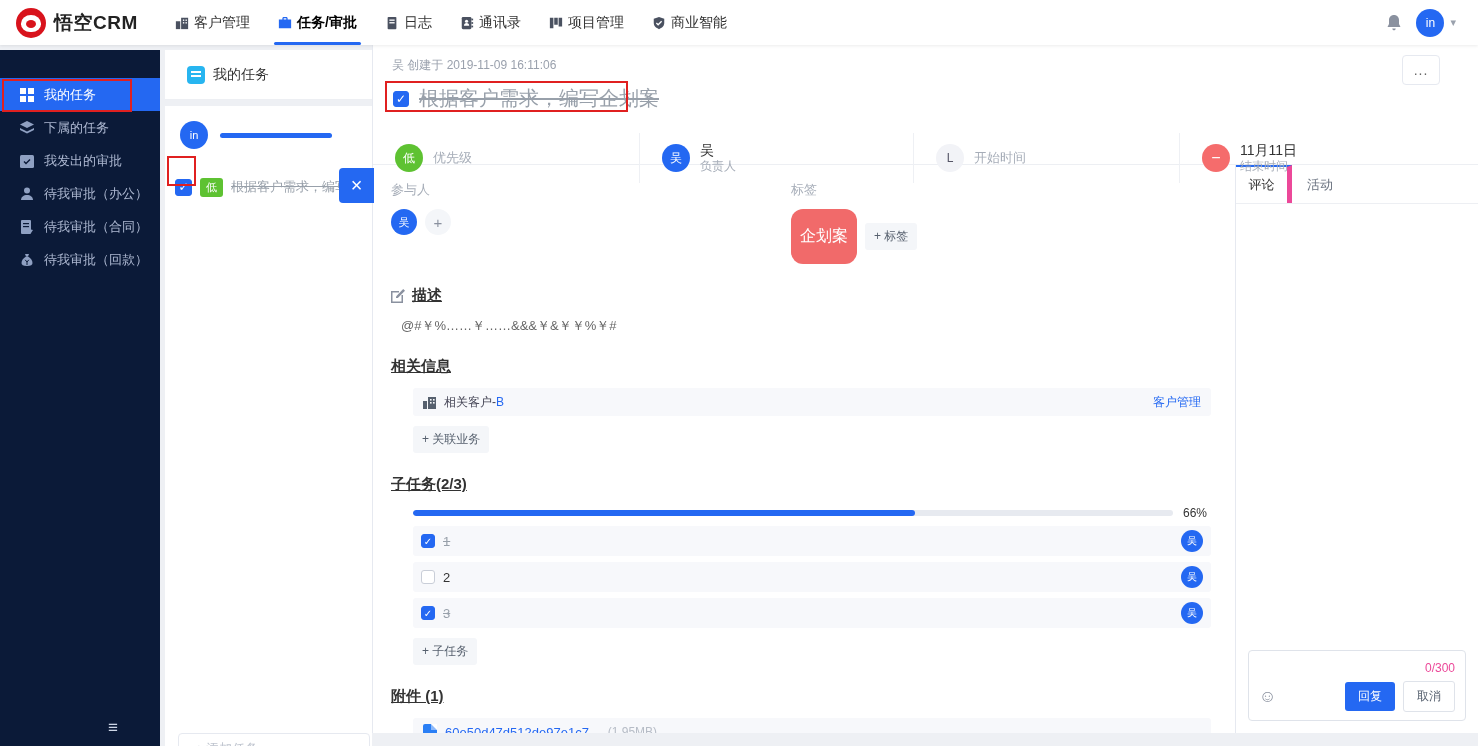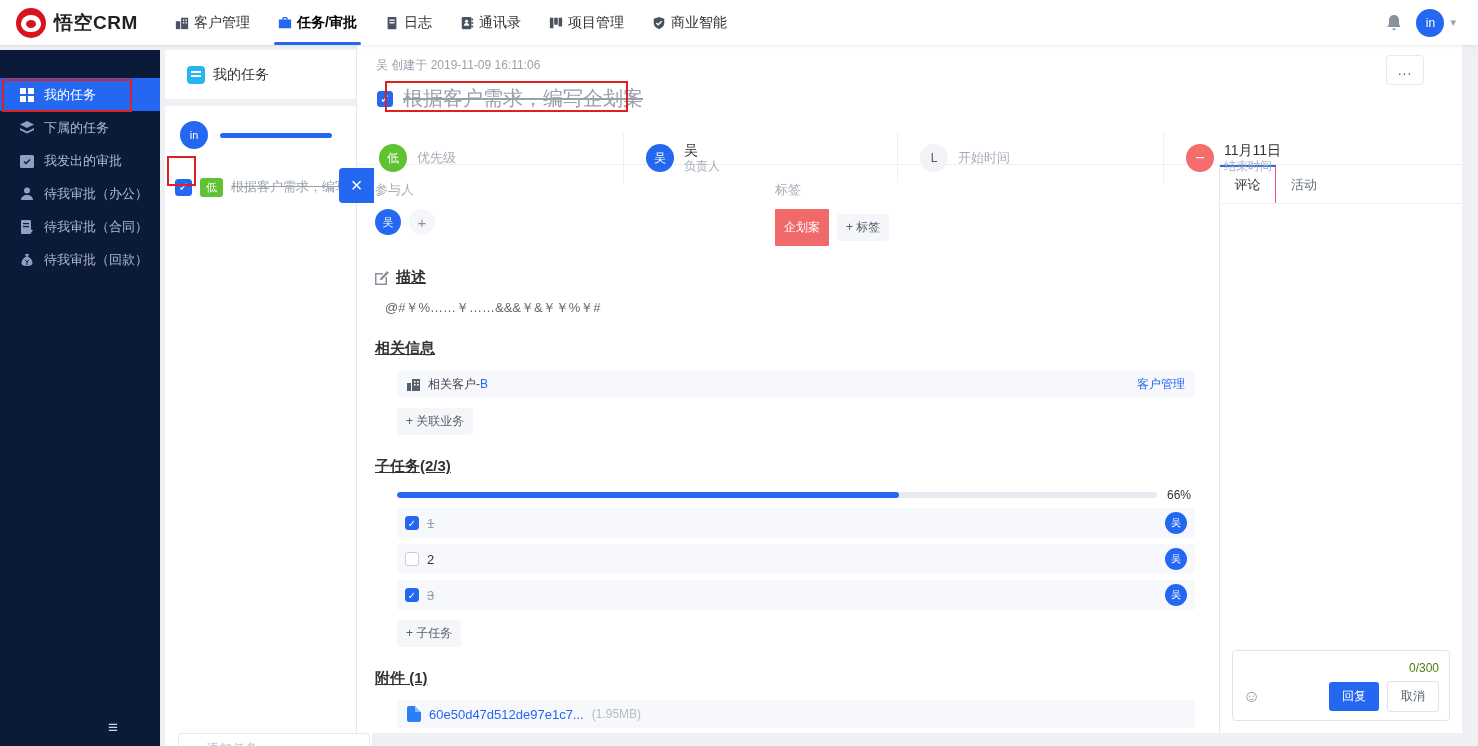--- a/index.html
+++ b/index.html
@@ -44,21 +44,21 @@
   .avatar.list-av { width:28px; height:28px; font-size:11px; position:absolute; left:15px; top:15px; }
   .blue-line { position:absolute; left:55px; top:27px; width:112px; height:5px; border-radius:3px; background:#2468f2; }
   .task-row { position:absolute; left:0; top:58px; right:0; height:46px; display:flex; align-items:center; padding-left:10px; gap:8px; }
   .cbx { width:17px; height:17px; border-radius:3px; border:1px solid #c9ced8; background:#fff; color:#fff; font-size:12px; display:flex; align-items:center; justify-content:center; flex:0 0 auto; cursor:pointer; }
   .cbx.checked { background:#2468f2; border-color:#2468f2; }
   .pri-badge { background:#5ec232; color:#fff; font-size:11px; border-radius:3px; padding:2px 6px; flex:0 0 auto; }
   .task-text { font-size:13px; color:#98a0aa; text-decoration:line-through; white-space:nowrap; overflow:hidden; }
   .add-task { position:absolute; left:13px; bottom:14px; width:192px; height:31px; border:1px solid #e6e9f0; border-radius:4px; background:#fff; display:flex; align-items:center; padding-left:16px; font-size:13px; color:#bfc5cf; cursor:pointer; }
 
   
-  .sheet { position:absolute; left:356px; top:45px; width:1106px; height:688px; background:#fff; border-left:1px solid #e6e9f0; z-index:20; display:flex; flex-direction:column; }
+  .sheet { position:absolute; left:372px; top:45px; width:1106px; height:688px; background:#fff; border-left:1px solid #e6e9f0; z-index:20; display:flex; flex-direction:column; }
   .sheet-header { height:120px; border-bottom:1px solid #edeff3; position:relative; flex:0 0 auto; }
   .created-line { position:absolute; left:19px; top:12px; font-size:12px; color:#9aa1ad; }
   .more-btn { position:absolute; right:38px; top:10px; width:38px; height:30px; border:1px solid #e6e9f0; border-radius:4px; display:flex; align-items:center; justify-content:center; color:#666; font-size:14px; letter-spacing:1px; cursor:pointer; line-height:8px; }
   .title-row { position:absolute; left:20px; top:40px; display:flex; align-items:center; gap:10px; }
   .cbx.title-cbx { width:16px; height:16px; }
   .sheet-title { font-size:20px; color:#98a0aa; text-decoration:line-through; }
   .meta-row { position:absolute; left:0; right:0; top:88px; height:50px; display:flex; }
   .meta-col { display:flex; align-items:center; gap:10px; padding-left:22px; }
   .meta-col + .meta-col { border-left:1px solid #eef0f4; }
   .m1 { width:266px; } .m2 { width:274px; } .m3 { width:266px; } .m4 { flex:1; }
@@ -72,21 +72,21 @@
 
   .sheet-lower { flex:1; display:flex; min-height:0; }
   .sheet-main { flex:1; padding:16px 18px 0 18px; overflow:hidden; }
 
   .pt-row { display:flex; }
   .pt-col1 { width:400px; }
   .small-label { font-size:13px; color:#a6adb8; }
   .people-row { display:flex; align-items:center; gap:8px; margin-top:10px; }
   .avatar.p-av { width:26px; height:26px; font-size:11px; }
   .plus-circle { width:26px; height:26px; border-radius:50%; background:#f4f6f9; color:#8a919f; font-size:15px; display:flex; align-items:center; justify-content:center; cursor:pointer; }
-  .tag-red { background:#f16a6a; color:#fff; font-size:12px; border-radius:1px; padding:10px 9px; cursor:pointer; }
+  .tag-red { background:#f16a6a; color:#fff; font-size:16px; border-radius:12px; padding:17px 9px; cursor:pointer; }
   .chip { background:#f4f6f9; color:#56606e; font-size:12px; border-radius:3px; padding:5px 9px; cursor:pointer; display:inline-block; }
 
   .sec-head { display:flex; align-items:center; gap:7px; margin-top:22px;text-decoration:underline; }
   .sec-title { font-size:15px; font-weight:bold; color:#333; }
   .edit-ic svg { width:14px; height:14px; fill:#8a919f; display:block; }
   .desc-text { font-size:13px; color:#666; margin:12px 0 0 10px; }
 
   .wide-row { margin:12px 0 0 22px; width:798px; height:28px; background:#f7f8fb; border-radius:3px; display:flex; align-items:center; padding:0 10px; gap:8px; }
   .bld-ic svg { width:13px; height:13px; fill:#56606e; display:block; }
   .rel-text { font-size:12px; color:#445; }
@@ -108,26 +108,26 @@
   .file-row { margin:12px 0 0 22px; width:798px; height:28px; background:#f7f8fb; border-radius:3px; display:flex; align-items:center; padding:0 10px; gap:8px; }
   .file-ic { width:14px; height:16px; background:#2a7ff5; border-radius:2px; position:relative; }
   .file-ic::before { content:""; position:absolute; right:0; top:0; border:3px solid #fff; border-left-color:#8db9fa; border-bottom-color:#8db9fa; }
   .file-name { font-size:13px; color:#2468f2; cursor:pointer; }
   .file-size { font-size:12px; color:#b6bcc6; }
 
   
   .comments { width:243px; border-left:1px solid #e6e9f0; display:flex; flex-direction:column; flex:0 0 auto; }
   .tabs { display:flex; border-bottom:1px solid #edeff3; flex:0 0 auto; }
   .tab { width:56px; height:38px; display:flex; align-items:center; justify-content:center; font-size:13px; color:#6b7380; border-top:2px solid transparent; cursor:pointer; }
-  .tab.active { color:#333; border-top-color:#2468f2; border-right:1px solid #ec4899; }
+  .tab.active { color:#333; border-top-color:#2468f2; border-right:5px solid #ec4899; }
   .comments-empty { flex:1; }
   .reply-box { margin:0 12px 12px 12px; border:1px solid #dfe3ea; border-radius:4px; padding:8px 10px; flex:0 0 auto; }
   .reply-input { width:100%; border:none; outline:none; resize:none; font-family:inherit; font-size:13px; color:#333; height:34px; }
   .reply-input::placeholder { color:#b6bcc6; }
-  .char-count { text-align:right; font-size:12px; color:#4d7c0f; margin:2px 0 6px 0; }
+  .char-count { text-align:right; font-size:12px; color:#ec4899; margin:2px 0 6px 0; }
   .reply-actions { display:flex; align-items:center; }
   .emoji { color:#8a919f; font-size:17px; cursor:pointer; }
   .btn { font-size:12px; border-radius:3px; padding:6px 13px; cursor:pointer; }
   .btn-primary { background:#2468f2; color:#fff; margin-left:auto; }
   .btn-plain { background:#fff; color:#56606e; border:1px solid #dfe3ea; margin-left:8px; }
 
   
   .close-x { position:absolute; left:339px; top:168px; width:35px; height:35px; background:#2468f2; color:#fff; font-size:20px; display:flex; align-items:center; justify-content:center; border-radius:4px 0 0 4px; cursor:pointer; z-index:25; }
   .anno { position:absolute; border:2px solid #e02020; z-index:40; pointer-events:none; }
   .anno-sidebar { left:2px; top:79px; width:130px; height:33px; }

